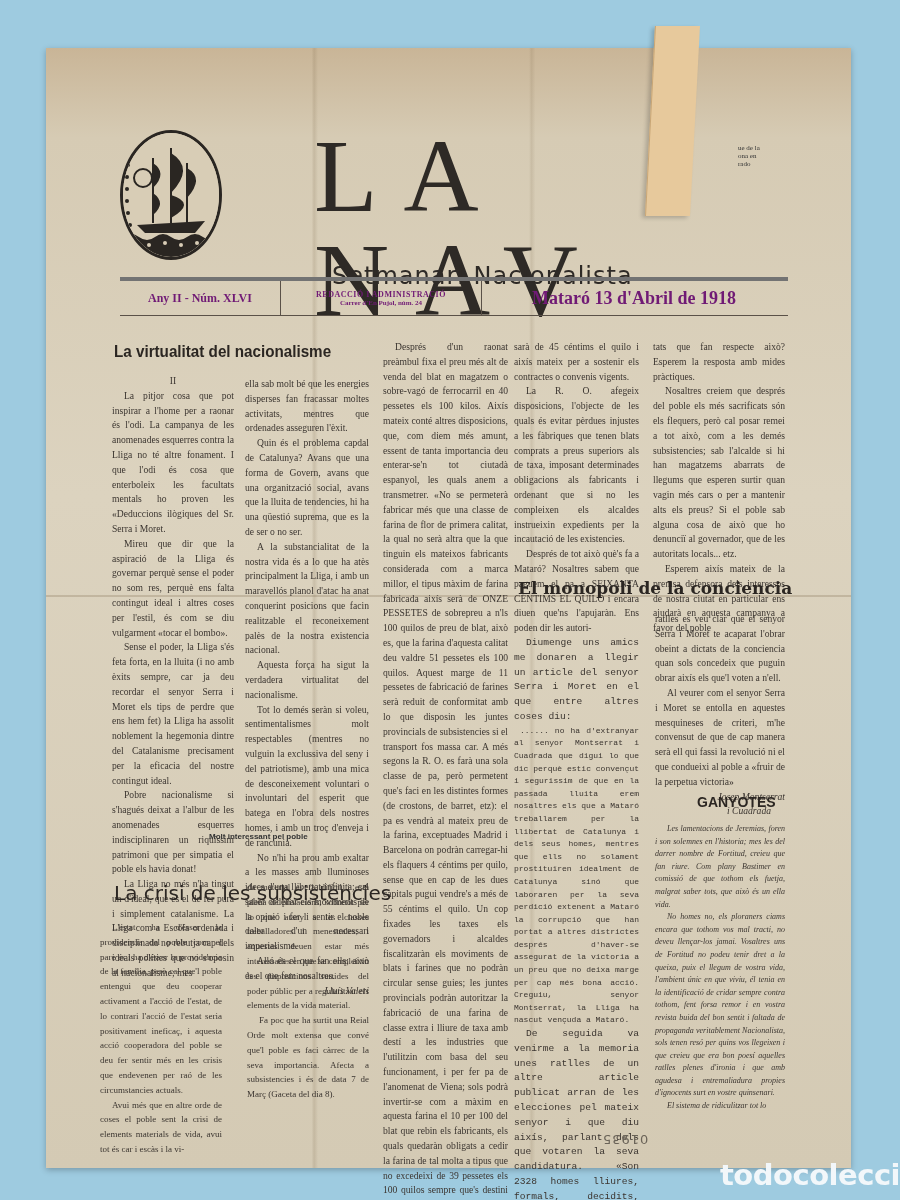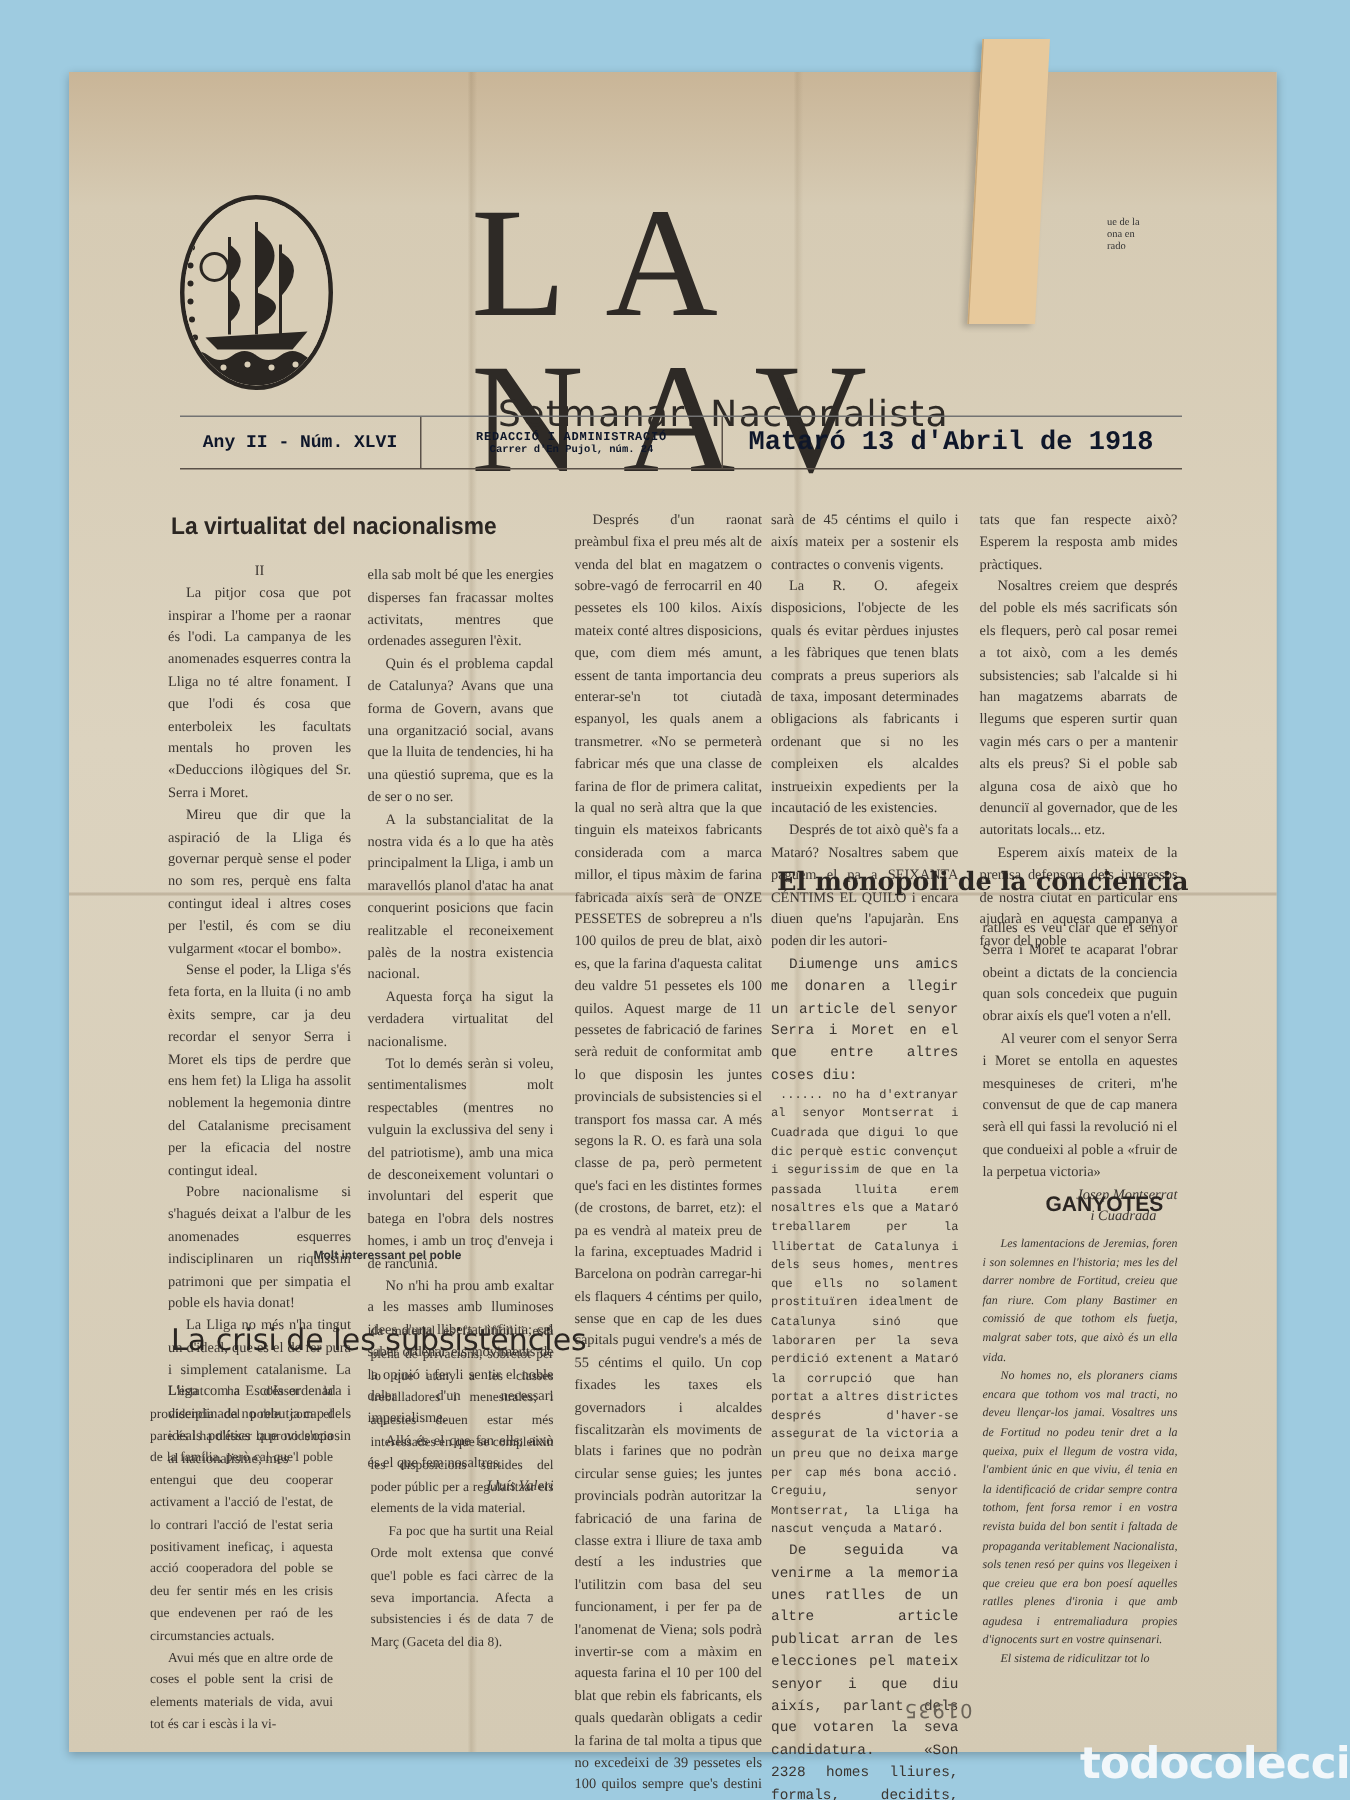--- a/index.html
+++ b/index.html
@@ -9,21 +9,21 @@
     linear-gradient(180deg,#c9b597 0,#d6cbb4 8%,#dcd3bf 40%,#d4cab4 100%);
     box-shadow:0 2px 6px rgba(0,0,0,.25);}
   .tab{position:absolute;left:650px;top:26px;width:44px;height:190px;background:#e7c99c;border-left:1px solid #c8a676;transform:skewX(-3deg);box-shadow:-3px 2px 4px rgba(0,0,0,.2);}
   .fold-h{position:absolute;left:46px;top:595px;width:805px;height:2px;background:rgba(120,100,70,.25);}
   .masthead{position:absolute;left:110px;top:130px;width:690px;height:150px;}
   .logo{position:absolute;left:10px;top:0;width:96px;height:124px;border:3px solid #2a2622;border-radius:50%;overflow:hidden;}
   .logo svg{width:100%;height:100%;}
   .title{position:absolute;left:172px;top:-6px;font-family:"Liberation Serif",serif;font-size:104px;letter-spacing:26px;color:#2e2a26;font-weight:400;line-height:1;margin-left:32px;}
   .subtitle{position:absolute;left:222px;top:92px;font-family:"DejaVu Sans",sans-serif;font-size:24px;color:#2e2a26;letter-spacing:1px;margin-top:40px;}
   .snippet{position:absolute;left:628px;top:14px;font-size:7px;line-height:8px;color:#333;}
-  .infobar{position:absolute;left:120px;top:277px;width:668px;height:34px;border-top:1px solid #737373;border-bottom:1px solid #5a5148;font-family:Liberation Mono, monospace;color:#0f172a;}
+  .infobar{position:absolute;left:120px;top:277px;width:668px;height:34px;border-top:4px solid #737373;border-bottom:1px solid #5a5148;font-family:Liberation Serif, serif;color:#701a75;}
   .infobar .cell{position:absolute;top:0;height:34px;display:flex;align-items:center;justify-content:center;flex-direction:column;}
   .infobar .c1{left:0;width:160px;font-weight:bold;font-size:12px;}
   .infobar .c2{left:160px;width:200px;border-left:1px solid #5a5148;border-right:1px solid #5a5148;}
   .infobar .c2 .a{font-size:8px;font-weight:bold;letter-spacing:.5px}
   .infobar .c2 .b{font-size:7px;font-weight:bold;}
   .infobar .c3{left:360px;width:308px;font-weight:bold;font-size:18px;}
   .col{position:absolute;font-family:"Liberation Serif",serif;font-size:9.6px;line-height:14.8px;color:#3b3530;text-align:justify;}
   .col p{margin:0;text-indent:12px;}
   .h1{position:absolute;font-family:"DejaVu Sans",sans-serif;font-weight:bold;color:#2b2622;}
   .kicker{position:absolute;font-family:"Liberation Sans",sans-serif;font-weight:bold;font-size:8px;color:#333;}

